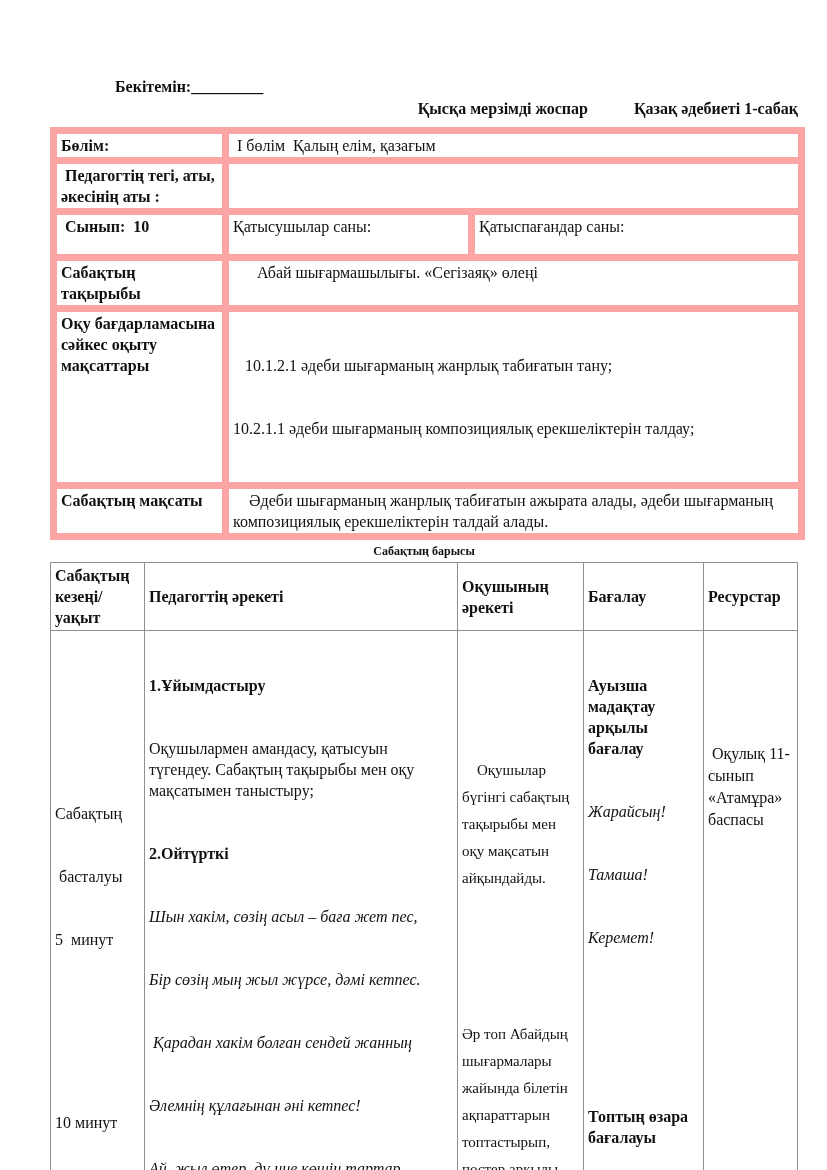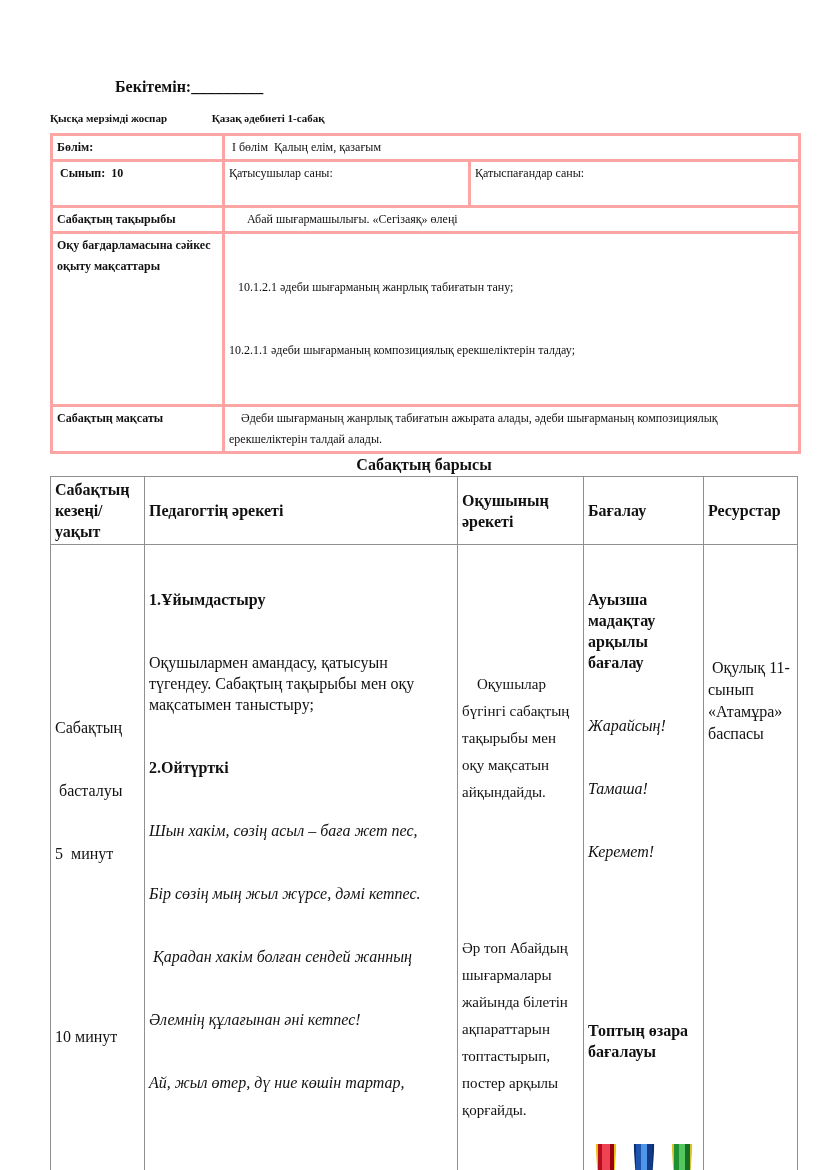--- a/index.html
+++ b/index.html
@@ -4,30 +4,30 @@
 <style>
   * { margin:0; padding:0; box-sizing:border-box; }
   html,body { background:#e9e9e9; }
   .page {
     width:827px; height:1170px; background:#ffffff; position:relative;
     font-family:"Liberation Serif", serif; color:#111; overflow:hidden;
     padding:78px 12px 0 50px;
   }
   .content { width:748px; }
   .approve { font-weight:bold; font-size:16px; margin-left:65px; white-space:pre; }
-  .doc-title { width:748px; text-align:left; font-weight:bold; font-size:11px; margin-top:16px; }
+  .doc-title { width:748px; text-align:right; font-weight:bold; font-size:16px; margin-top:4px; }
   .doc-title .t2 { margin-left:42px; }
 
   table { border-collapse:collapse; table-layout:fixed; }
   table.info { width:748px; margin-top:9px; }
-  table.info td { border:3px solid #fca5a5; vertical-align:top; padding:1px 4px; font-size:12px; line-height:21px; white-space:pre-wrap; }
+  table.info td { border:7px solid #fca5a5; vertical-align:top; padding:1px 4px; font-size:16px; line-height:21px; white-space:pre-wrap; }
   table.info td.lbl { font-weight:bold; }
   td.vmid { vertical-align:middle;margin-top:14px; }
 
-  .section-title { width:748px; text-align:center; font-weight:bold; font-size:16px; margin-top:2px; line-height:18px; }
+  .section-title { width:748px; text-align:center; font-weight:bold; font-size:12px; margin-top:2px; line-height:18px; }
 
   table.flow { width:747px; margin-top:2px; }
   table.flow > tbody > tr > th, table.flow > tbody > tr > td {
     border:1px solid #8f8f8f; vertical-align:top; padding:2px 4px;
     font-size:16px; line-height:21px; white-space:pre-wrap; text-align:left;
   }
   table.flow > tbody > tr.hdr > th { font-weight:bold; vertical-align:middle; }
 
   .b { font-weight:bold; }
   .i { font-style:italic; }
@@ -63,20 +63,24 @@
     <table class="info">
       <colgroup>
           <col style="width:172px">
           <col style="width:246px">
           <col style="width:330px">
         </colgroup>
       <tbody>
         <tr style="height:24px">
           <td class="lbl">Бөлім:</td>
           <td colspan="2"> І бөлім  Қалың елім, қазағым</td>
+        </tr>
+        <tr style="height:35px">
+          <td class="lbl"> Педагогтің тегі, аты, әкесінің аты :</td>
+          <td colspan="2"></td>
         </tr>
         <tr style="height:46px">
           <td class="lbl"> Сынып:  10</td>
           <td>Қатысушылар саны:</td>
           <td>Қатыспағандар саны:</td>
         </tr>
         <tr style="height:24px">
           <td class="lbl">Сабақтың тақырыбы</td>
           <td colspan="2">      Абай шығармашылығы. «Сегізаяқ» өлеңі</td>
         </tr>

